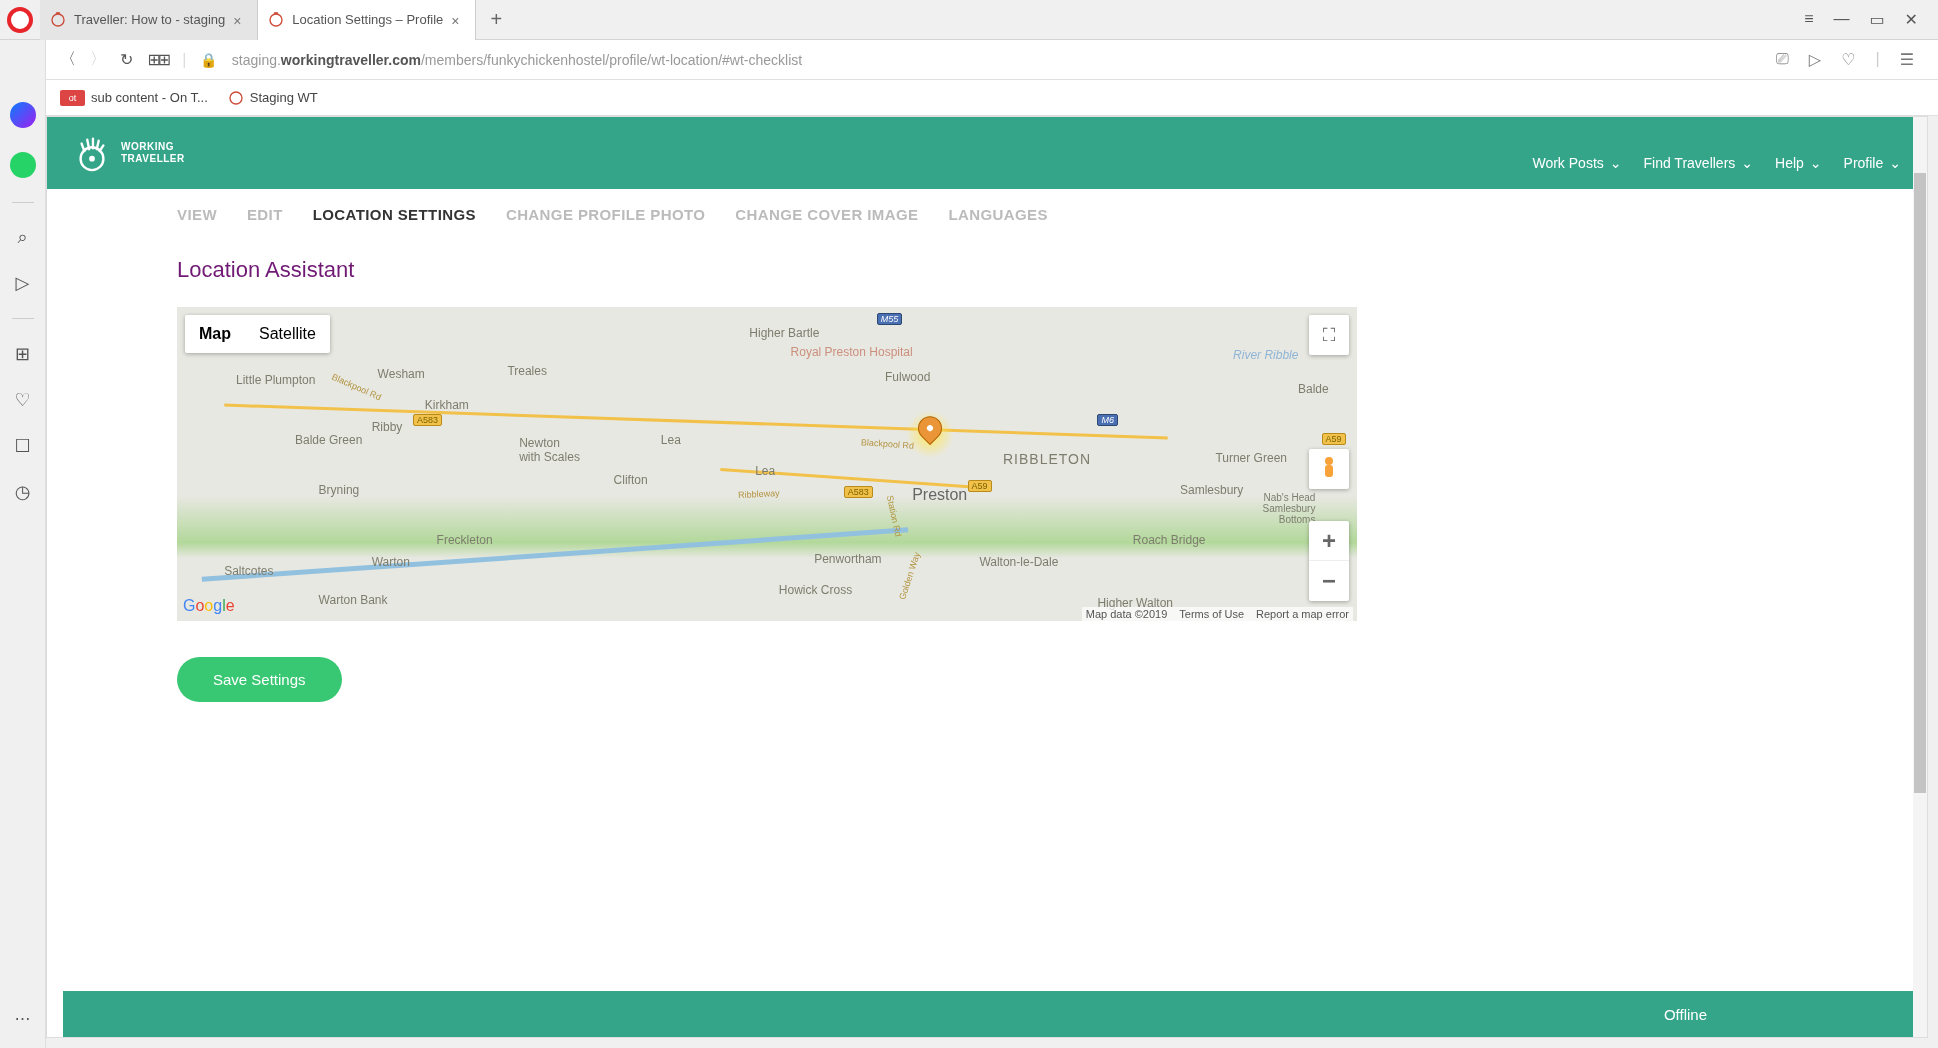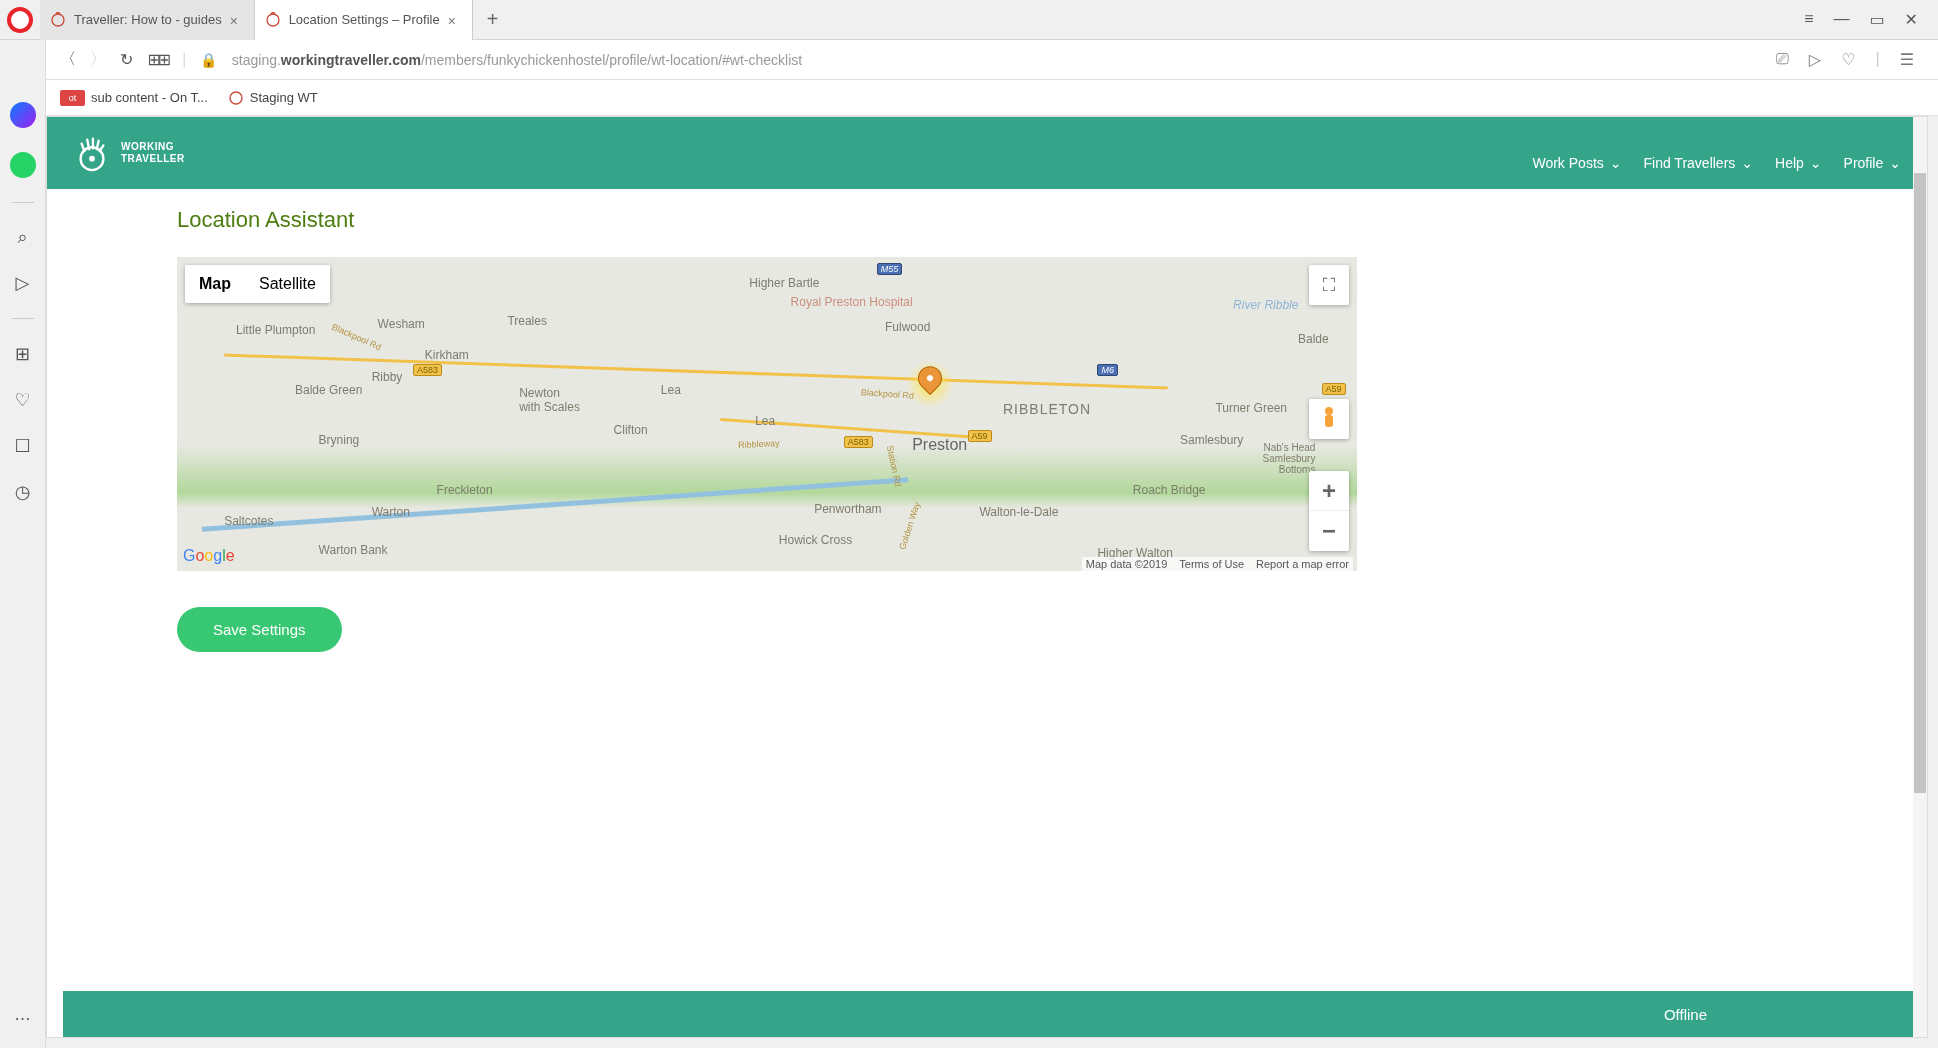--- a/index.html
+++ b/index.html
@@ -41,21 +41,21 @@
 .site-logo-text { color: white; font-size: 10px; line-height: 12px; letter-spacing: 0.5px; font-weight:bold; }
 .site-nav { margin-left: auto; display: flex; gap: 22px; color: white; font-size: 14px; }
 .site-nav-item { display: flex; align-items: center; gap: 6px; margin-top: 20px; }
 
 
 .profile-tabs { height: 50px; display: flex; align-items: center; gap: 30px; padding-left: 130px; font-size: 15px; font-weight: 600; color:#bbb; letter-spacing:0.4px; }
 .profile-tab { cursor: pointer; }
 .profile-tab.active { color: #333; }
 
 .page-body { padding: 18px 130px 30px 130px; max-width:1440px; }
-.section-title { font-size: 22px; color: #4d7c0f; margin-bottom: 24px; font-weight:400; }
+.section-title { font-size: 22px; color: #701a75; margin-bottom: 24px; font-weight:400; }
 
 .info-banner { background: #4073d6; color: white; padding: 10px 14px; font-size: 15px; margin-bottom:0; }
 
 
 .map { position: relative; width:100%; height:314px; background:
   linear-gradient(to bottom, #e8e8e2 0%, #e8e8e2 60%, #b2d89a 75%, #e8e8e2 80%, #e8e8e2 100%);
   border:0;
   overflow: hidden;
 }
 .map-type-control { position: absolute; top: 8px; left: 8px; background: white; box-shadow: 0 1px 4px rgba(0,0,0,.3); display: flex; border-radius:2px; }
@@ -105,21 +105,21 @@
 
   <div class="titlebar">
     <div class="opera-logo">
         <div class="opera-circle"></div>
       </div>
     <div class="tab">
       <svg class="tab-icon" viewBox="0 0 24 24">
           <circle cx="12" cy="12" r="9" fill="none" stroke="#cc4a3a" stroke-width="2"></circle>
           <path d="M12 3 L9 1 M12 3 L12 0 M12 3 L15 1" stroke="#cc4a3a" stroke-width="2"></path>
         </svg>
-      <span>Traveller: How to - guides</span>
+      <span>Traveller: How to - staging</span>
       <span class="tab-close">×</span>
     </div>
     <div class="tab active">
       <svg class="tab-icon" viewBox="0 0 24 24">
           <circle cx="12" cy="12" r="9" fill="none" stroke="#cc4a3a" stroke-width="2"></circle>
           <path d="M12 3 L9 1 M12 3 L12 0 M12 3 L15 1" stroke="#cc4a3a" stroke-width="2"></path>
         </svg>
       <span>Location Settings – Profile</span>
       <span class="tab-close">×</span>
     </div>
@@ -207,20 +207,28 @@
             <span>Help</span>
             <span>⌄</span>
           </div>
         <div class="site-nav-item">
             <span>Profile</span>
             <span>⌄</span>
           </div>
       </div>
     </div>
 
+    <div class="profile-tabs">
+      <div class="profile-tab">VIEW</div>
+      <div class="profile-tab">EDIT</div>
+      <div class="profile-tab active">LOCATION SETTINGS</div>
+      <div class="profile-tab">CHANGE PROFILE PHOTO</div>
+      <div class="profile-tab">CHANGE COVER IMAGE</div>
+      <div class="profile-tab">LANGUAGES</div>
+    </div>
 
     <div class="page-body">
       <div class="section-title">Location Assistant</div>
 
 
       <div class="map">
 
         <div class="map-road-yellow" style="left:4%; top:36%; width:80%; transform:rotate(2deg)"></div>
         <div class="map-road-yellow" style="left:46%; top:54%; width:22%; transform:rotate(4deg)"></div>
         <div class="map-road-blue" style="left:2%; top:78%; width:60%; transform:rotate(-4deg)"></div>

